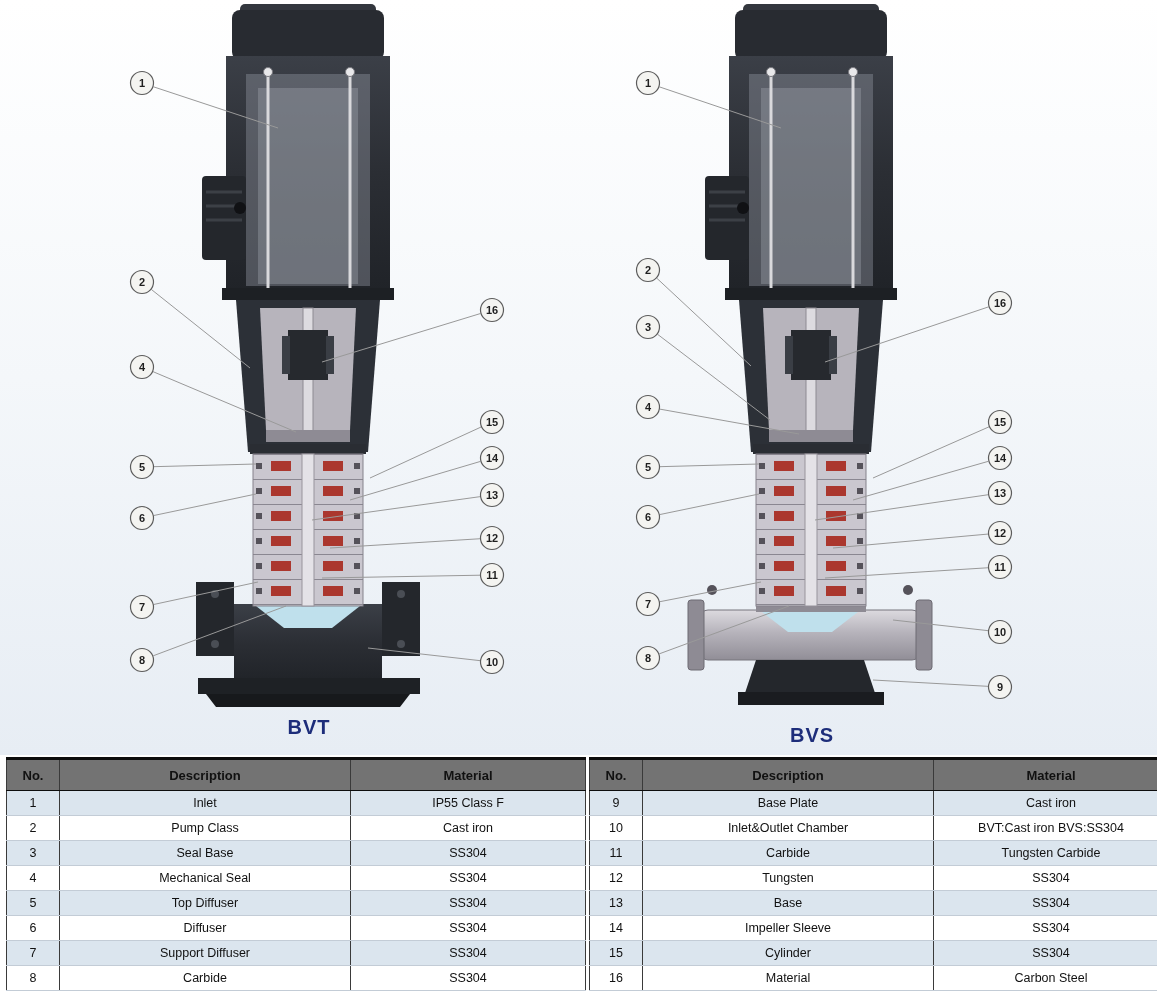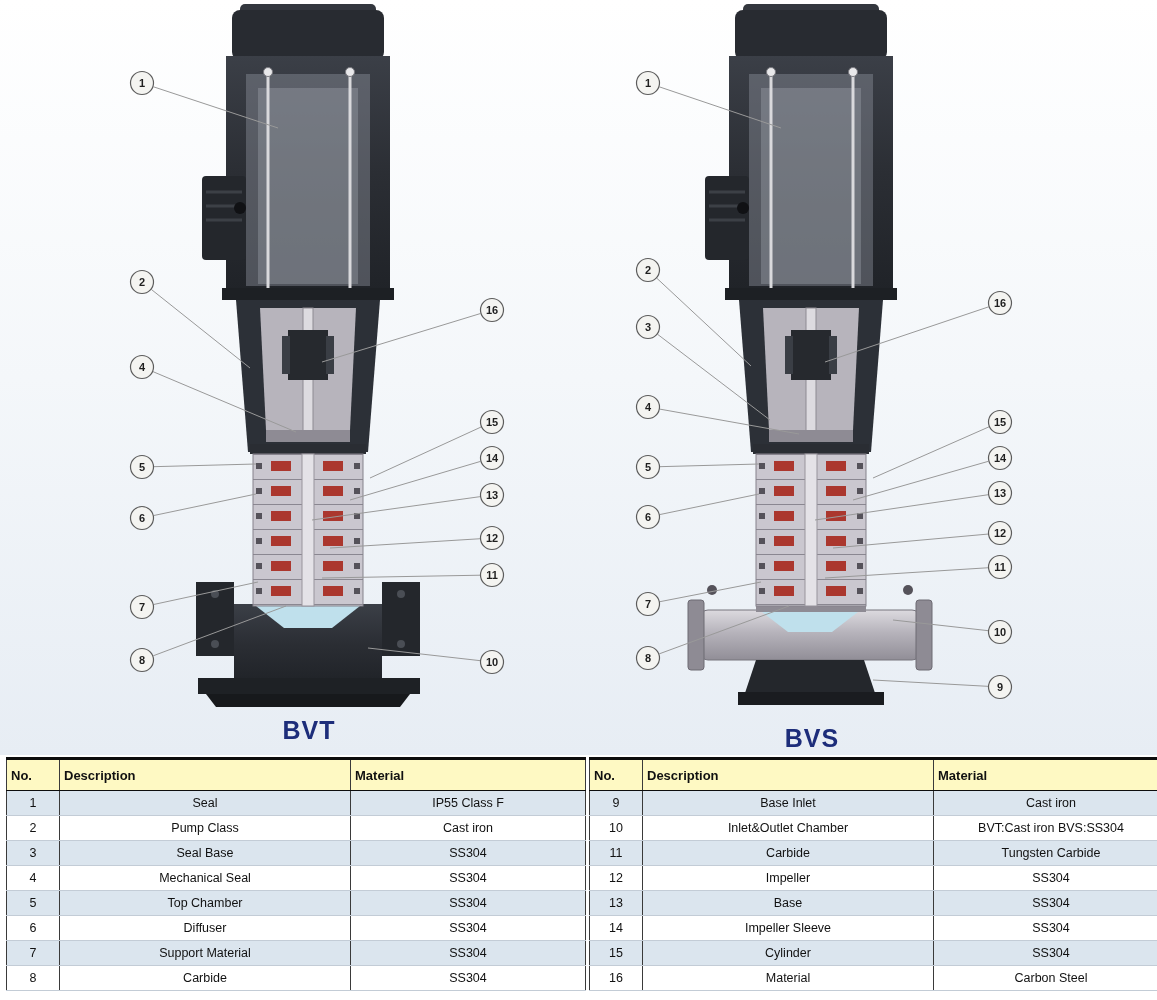--- a/index.html
+++ b/index.html
@@ -13,37 +13,37 @@
   }
   .diagram-svg{position:absolute;left:0;top:0;}
   .callout-circle{fill:#f4f4f1;stroke:#5c5c5c;stroke-width:1.2;}
   .callout-num{
     font-size:11px;font-weight:bold;fill:#1f1f1f;text-anchor:middle;
     dominant-baseline:central;font-family:"Liberation Sans",sans-serif;
   }
   .leader{stroke:#999999;stroke-width:1;fill:none;}
   .pump-label{
     position:absolute;width:130px;text-align:center;
-    font-size:25px;font-weight:bold;letter-spacing:1px;
+    font-size:20px;font-weight:bold;letter-spacing:1px;
     color:var(--label_navy,#1d2d7a);
   }
   .pump-label-bvt{left:244px;top:716px;}
   .pump-label-bvs{left:747px;top:724px;}
 
   .tables-area{position:absolute;left:0;top:757px;width:1157px;height:243px;}
   table.parts{
     position:absolute;border-collapse:collapse;table-layout:fixed;
     font-size:12.5px;color:#111;
   }
   #table-0{left:6px;width:556px;}
   #table-1{left:589px;width:561px;}
   th{
-    font-weight:bold;font-size:13px;height:30px;background:#fef9c3;
+    font-weight:bold;font-size:13px;height:30px;background:#737373;
     border-top:3px solid #0d0d0d;border-bottom:1.5px solid #0d0d0d;
-    text-align:left;
+    text-align:center;
   }
   td{height:24px;text-align:center;border-bottom:1px solid #c3ccd6;}
   th,td{
     border-left:1px solid #3a3a3a;border-right:1px solid #3a3a3a;
     padding:0 4px;overflow:hidden;white-space:nowrap;
   }
   tr.alt td{background:var(--row_alt,#dbe5ee);}
   .col-no{width:44px;}
   .col-desc{width:282px;}
   .col-mat{width:226px;margin-left:20px;}
@@ -247,51 +247,51 @@
     <thead>
       <tr>
         <th class="col-no">No.</th>
         <th class="col-desc">Description</th>
         <th class="col-mat">Material</th>
       </tr>
     </thead>
     <tbody id="tbody-0">
         <tr class="alt">
           <td class="col-no">1</td>
-          <td class="col-desc">Seal</td>
+          <td class="col-desc">Inlet</td>
           <td class="col-mat">IP55 Class F</td>
         </tr>
         <tr>
           <td class="col-no">2</td>
           <td class="col-desc">Pump Class</td>
           <td class="col-mat">Cast iron</td>
         </tr>
         <tr class="alt">
           <td class="col-no">3</td>
           <td class="col-desc">Seal Base</td>
           <td class="col-mat">SS304</td>
         </tr>
         <tr>
           <td class="col-no">4</td>
           <td class="col-desc">Mechanical Seal</td>
           <td class="col-mat">SS304</td>
         </tr>
         <tr class="alt">
           <td class="col-no">5</td>
-          <td class="col-desc">Top Chamber</td>
+          <td class="col-desc">Top Diffuser</td>
           <td class="col-mat">SS304</td>
         </tr>
         <tr>
           <td class="col-no">6</td>
           <td class="col-desc">Diffuser</td>
           <td class="col-mat">SS304</td>
         </tr>
         <tr class="alt">
           <td class="col-no">7</td>
-          <td class="col-desc">Support Material</td>
+          <td class="col-desc">Support Diffuser</td>
           <td class="col-mat">SS304</td>
         </tr>
         <tr>
           <td class="col-no">8</td>
           <td class="col-desc">Carbide</td>
           <td class="col-mat">SS304</td>
         </tr>
       </tbody>
   </table>
 
@@ -299,36 +299,36 @@
     <thead>
       <tr>
         <th class="col-no">No.</th>
         <th class="col-desc">Description</th>
         <th class="col-mat">Material</th>
       </tr>
     </thead>
     <tbody id="tbody-1">
         <tr class="alt">
           <td class="col-no">9</td>
-          <td class="col-desc">Base Inlet</td>
+          <td class="col-desc">Base Plate</td>
           <td class="col-mat">Cast iron</td>
         </tr>
         <tr>
           <td class="col-no">10</td>
           <td class="col-desc">Inlet&amp;Outlet Chamber</td>
           <td class="col-mat">BVT:Cast iron BVS:SS304</td>
         </tr>
         <tr class="alt">
           <td class="col-no">11</td>
           <td class="col-desc">Carbide</td>
           <td class="col-mat">Tungsten Carbide</td>
         </tr>
         <tr>
           <td class="col-no">12</td>
-          <td class="col-desc">Impeller</td>
+          <td class="col-desc">Tungsten</td>
           <td class="col-mat">SS304</td>
         </tr>
         <tr class="alt">
           <td class="col-no">13</td>
           <td class="col-desc">Base</td>
           <td class="col-mat">SS304</td>
         </tr>
         <tr>
           <td class="col-no">14</td>
           <td class="col-desc">Impeller Sleeve</td>

